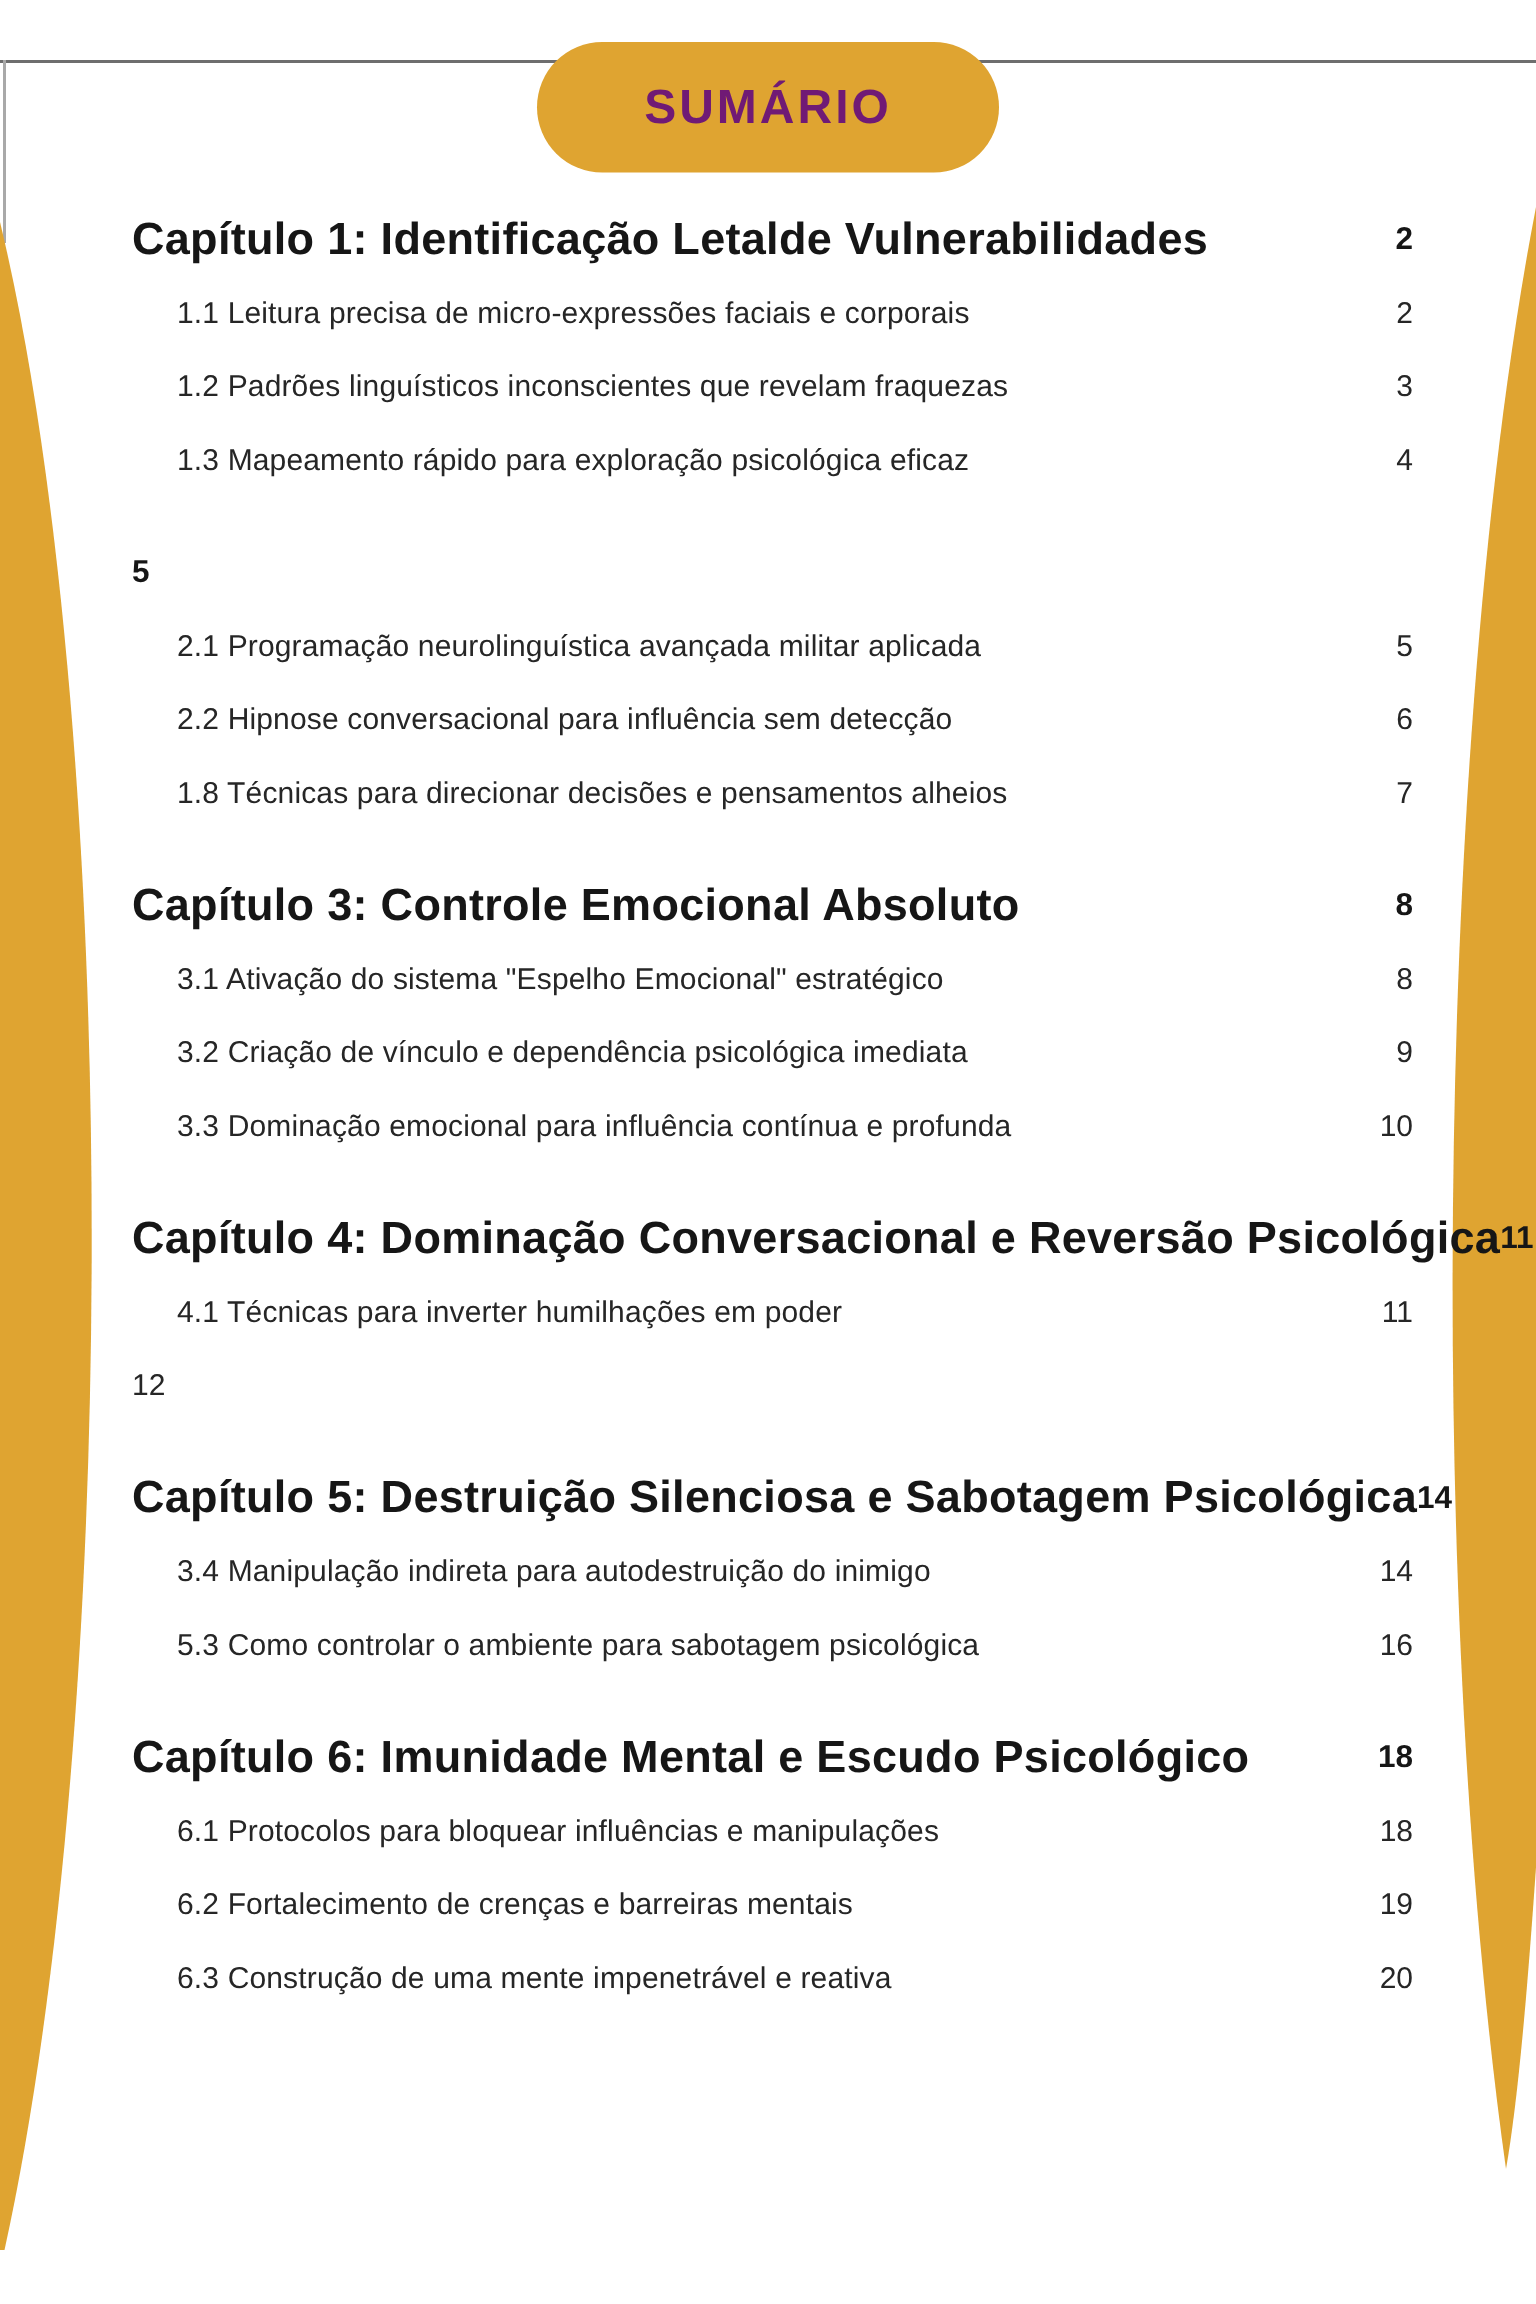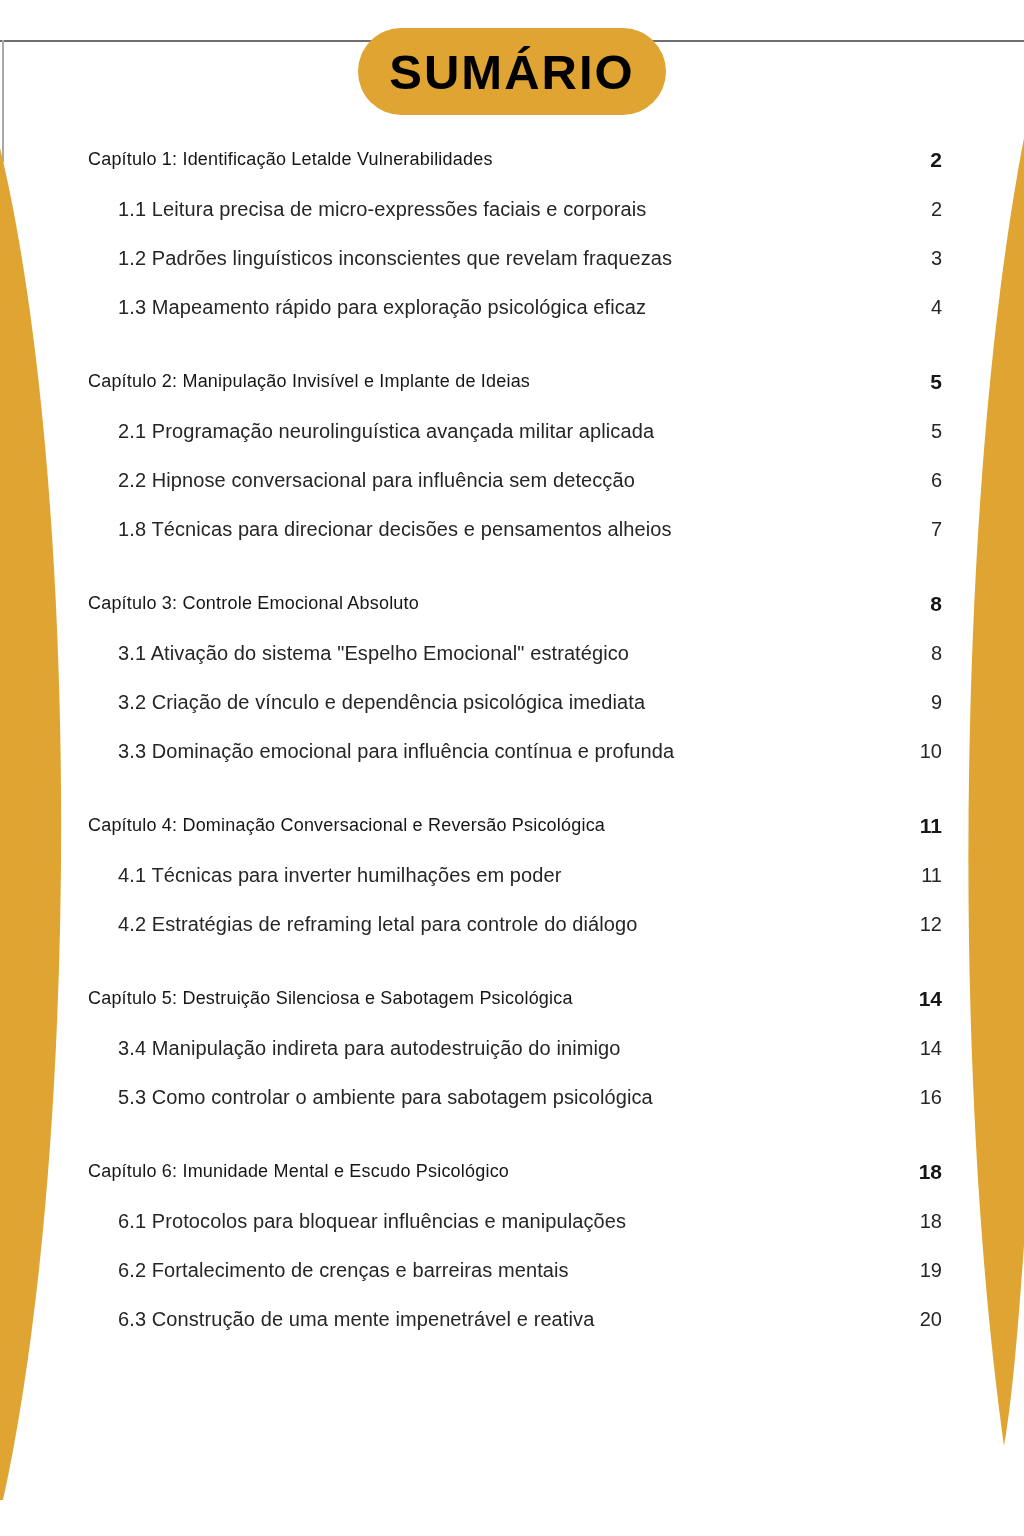--- a/index.html
+++ b/index.html
@@ -37,35 +37,35 @@
   svg.decor path { fill: var(--accent); }
   .badge {
     position: absolute; left: 358px; top: 28px;
     width: 308px; height: 87px;
     border-radius: 44px;
     background: var(--accent);
     display: flex; align-items: center; justify-content: center;
     z-index: 3;
   }
   .badge .badge-text {
-    font-size: 49px; font-weight: 700;
-    letter-spacing: 2px; color: #000000;
+    font-size: 32px; font-weight: 700;
+    letter-spacing: 2px; color: #701a75;
   }
   .toc {
     position: absolute; left: 88px; right: 82px; top: 134px;
     z-index: 2;
   }
   .chapter { margin-bottom: 24px; }
   .row {
     display: flex; justify-content: space-between; align-items: center;
   }
   .row.head { height: 51px; }
   .row.item { height: 49px; }
   .ch-label {
-    font-size: 18px; font-weight: 400;
+    font-size: 30px; font-weight: 700;
     color: var(--heading-color); letter-spacing: 0.2px;
     white-space: nowrap;
   }
   .ch-page {
     font-size: 21px; font-weight: 700;
     color: var(--heading-color);
   }
   .it-label {
     font-size: 20px; color: var(--item-color);
     padding-left: 30px; letter-spacing: 0.1px;
@@ -105,21 +105,20 @@
       <span class="it-label">1.2 Padrões linguísticos inconscientes que revelam fraquezas</span>
       <span class="it-page">3</span>
     </div>
         <div class="row item">
       <span class="it-label">1.3 Mapeamento rápido para exploração psicológica eficaz</span>
       <span class="it-page">4</span>
     </div>
       </section>
       <section class="chapter">
     <div class="row head">
-      <span class="ch-label">Capítulo 2: Manipulação Invisível e Implante de Ideias</span>
       <span class="ch-page">5</span>
     </div>
 
   <div class="row item">
       <span class="it-label">2.1 Programação neurolinguística avançada militar aplicada</span>
       <span class="it-page">5</span>
     </div>
         <div class="row item">
       <span class="it-label">2.2 Hipnose conversacional para influência sem detecção</span>
       <span class="it-page">6</span>
@@ -152,21 +151,20 @@
     <div class="row head">
       <span class="ch-label">Capítulo 4: Dominação Conversacional e Reversão Psicológica</span>
       <span class="ch-page">11</span>
     </div>
 
   <div class="row item">
       <span class="it-label">4.1 Técnicas para inverter humilhações em poder</span>
       <span class="it-page">11</span>
     </div>
         <div class="row item">
-      <span class="it-label">4.2 Estratégias de reframing letal para controle do diálogo</span>
       <span class="it-page">12</span>
     </div>
       </section>
       <section class="chapter">
     <div class="row head">
       <span class="ch-label">Capítulo 5: Destruição Silenciosa e Sabotagem Psicológica</span>
       <span class="ch-page">14</span>
     </div>
 
   <div class="row item">

